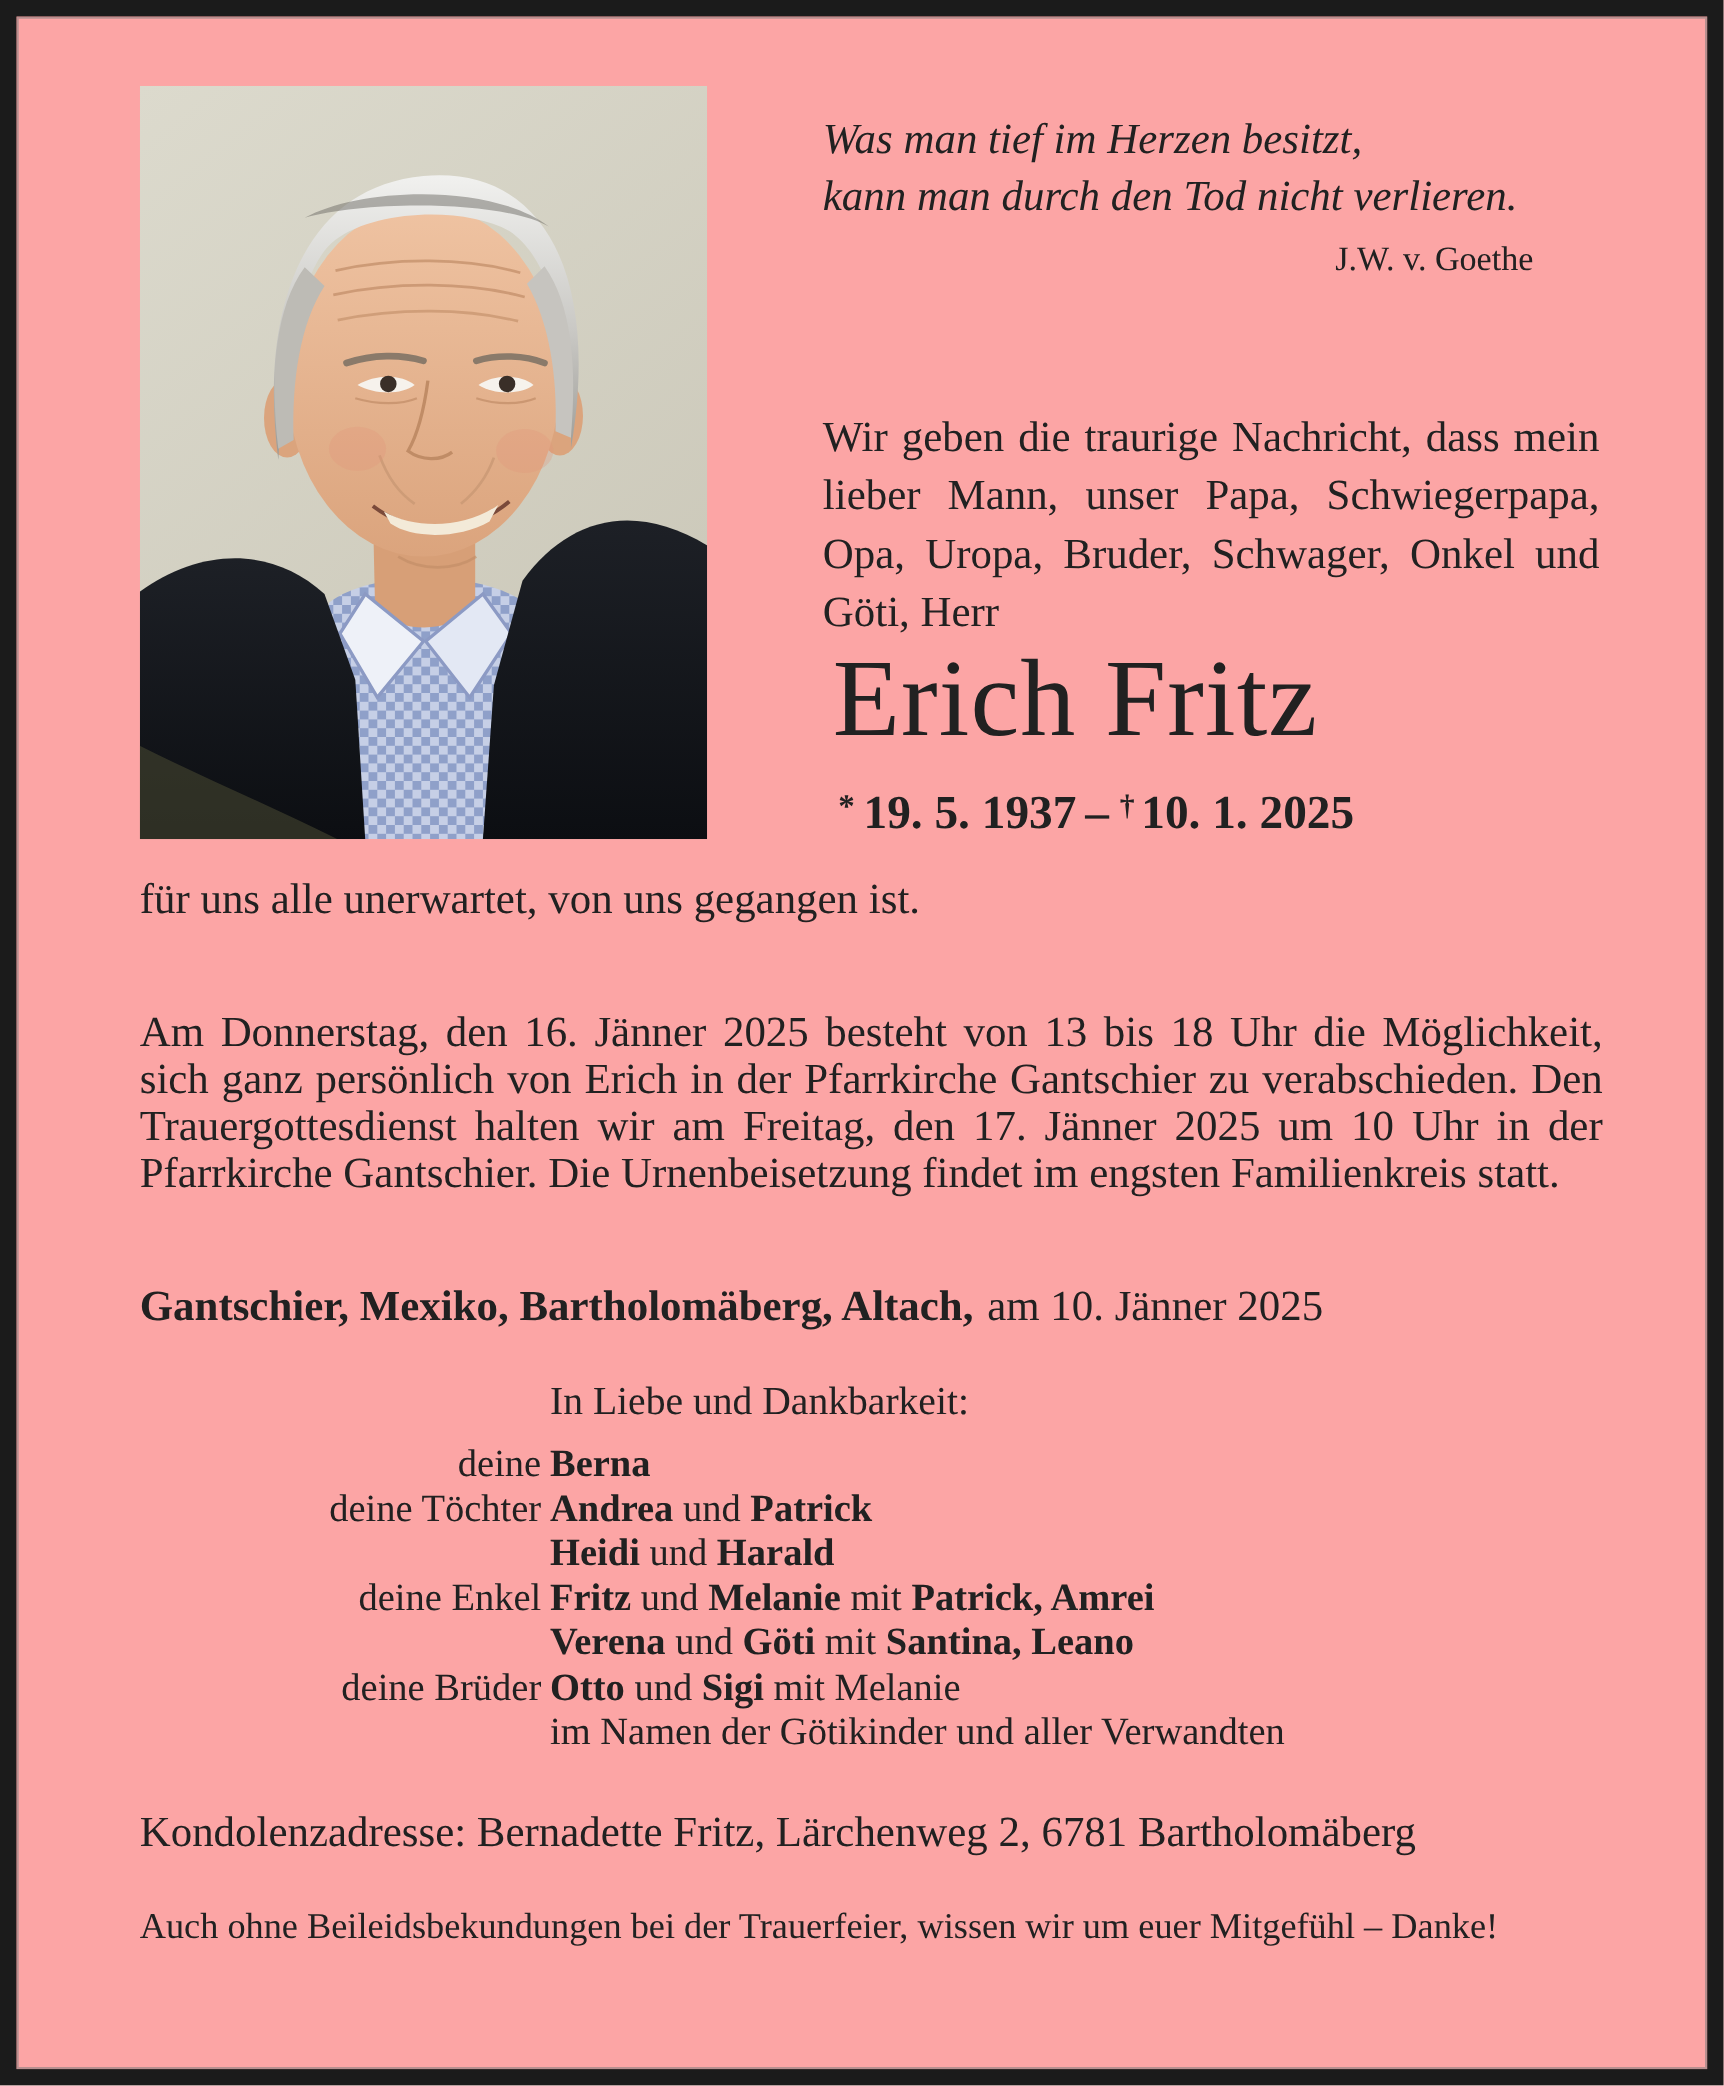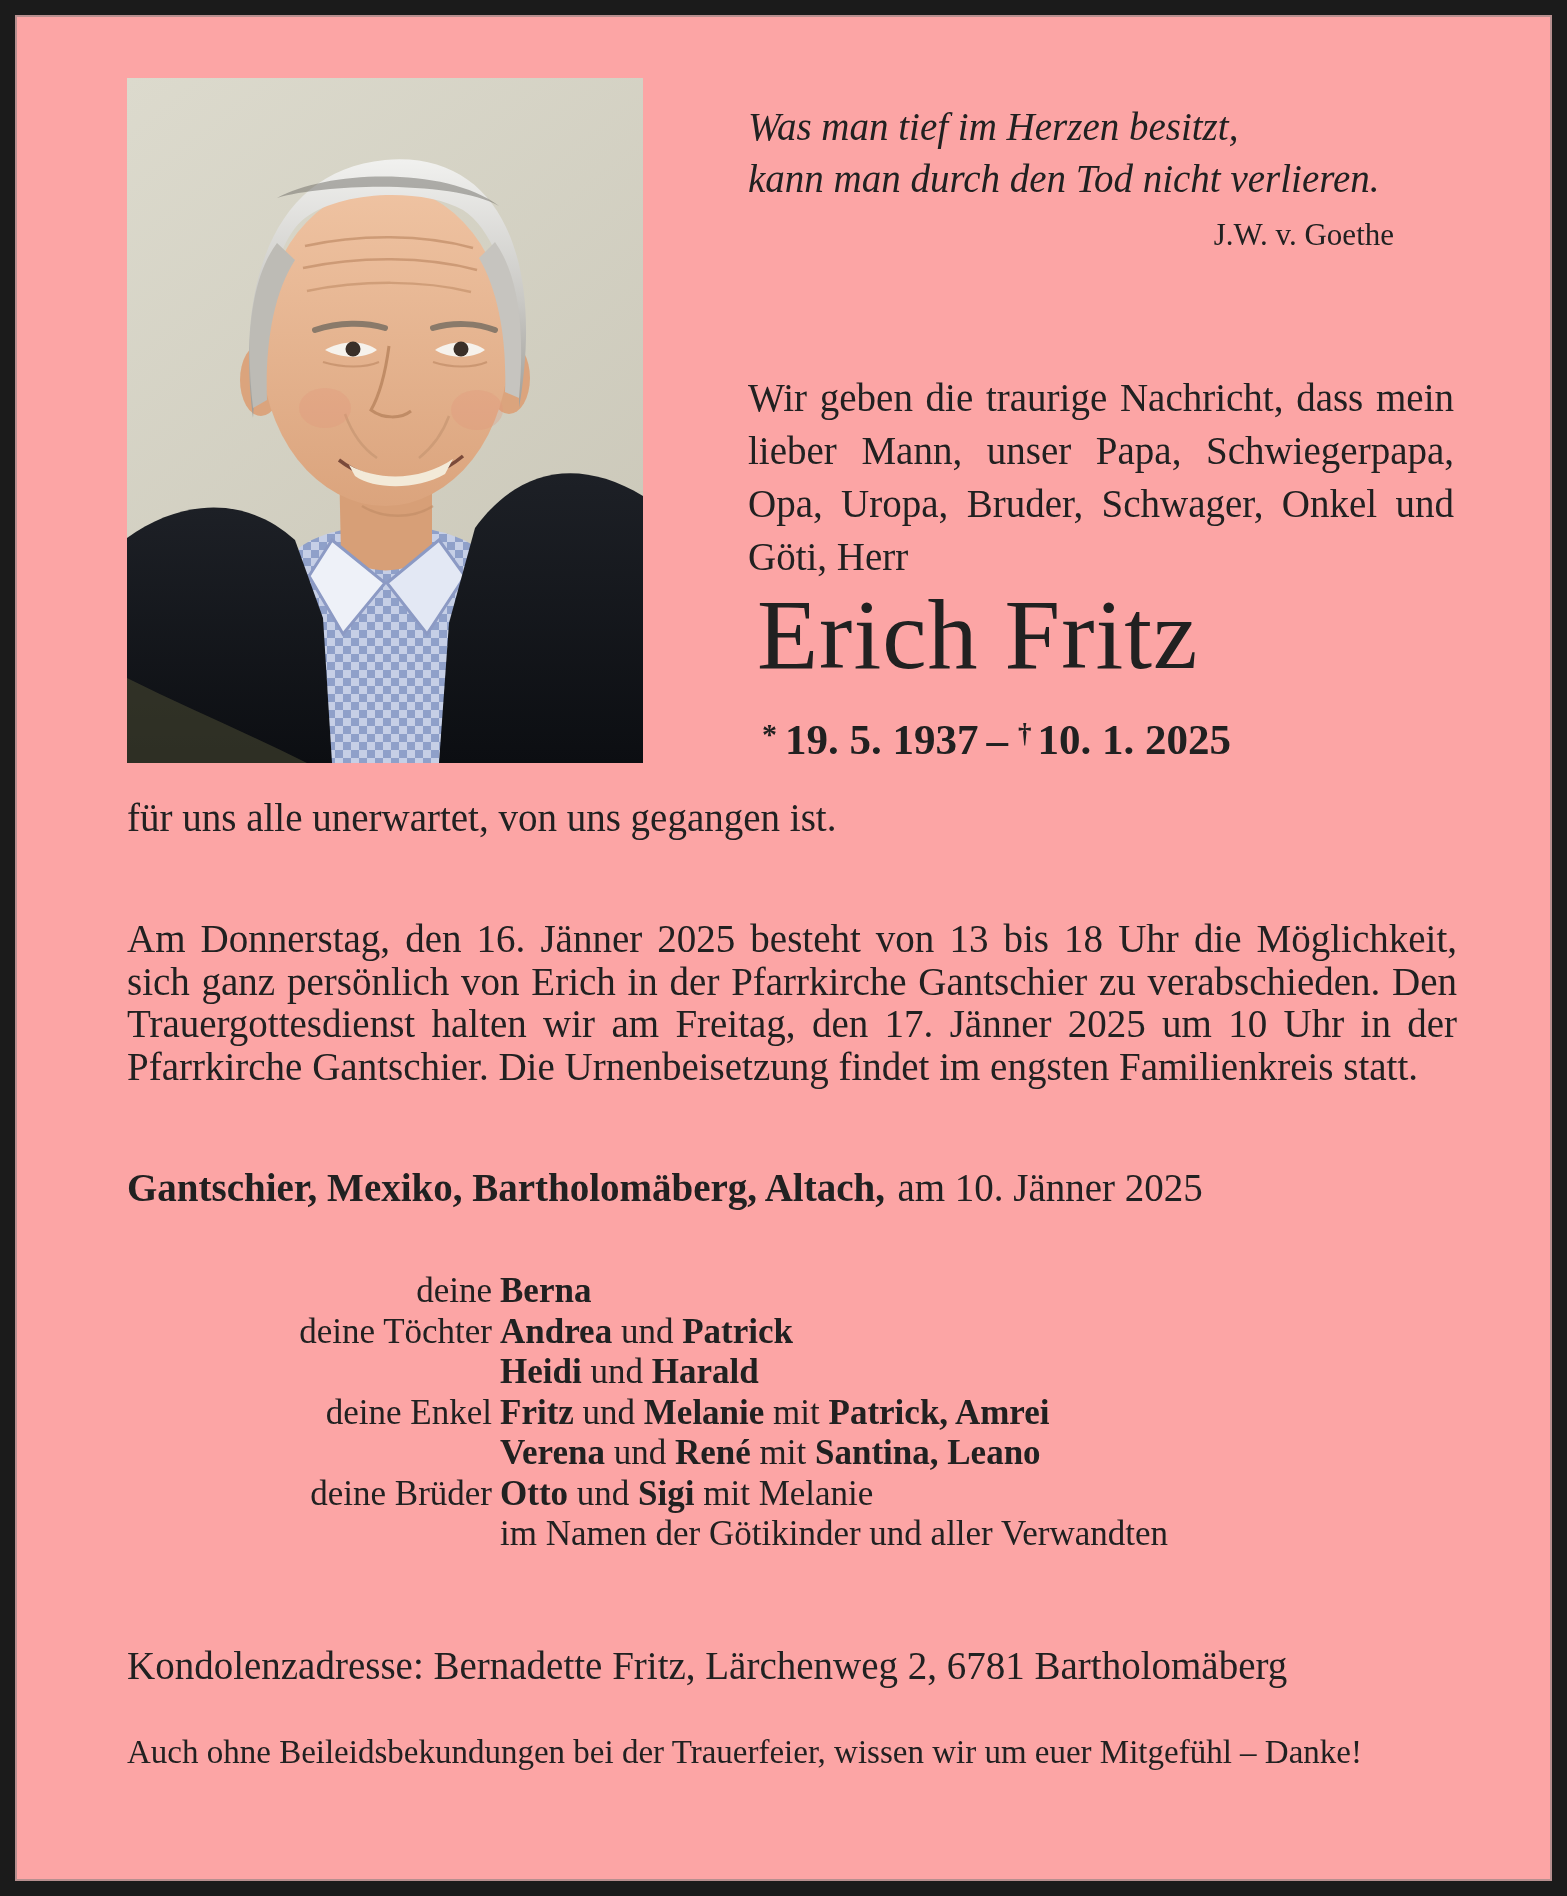--- a/index.html
+++ b/index.html
@@ -184,40 +184,41 @@
     <span class="birth-sym">*</span><span>19. 5. 1937</span><span class="dates-dash">–</span><span class="death-sym">†</span><span>10. 1. 2025</span>
   </div>
 
   <p class="after-name">für uns alle unerwartet, von uns gegangen ist.</p>
 
   <p class="announcement">Am Donnerstag, den 16. Jänner 2025 besteht von 13 bis 18 Uhr die Möglichkeit, sich ganz persönlich von Erich in der Pfarrkirche Gantschier zu verabschieden. Den Trauergottesdienst halten wir am Freitag, den 17. Jänner 2025 um 10 Uhr in der Pfarrkirche Gantschier. Die Urnenbeisetzung findet im engsten Familienkreis statt.</p>
 
   <p class="places"><span class="places-bold">Gantschier, Mexiko, Bartholomäberg, Altach,</span><span class="places-date">am 10. Jänner 2025</span></p>
 
   <div class="family">
+    <div class="fam-heading">In Liebe und Dankbarkeit:</div>
     <div class="fam-rows">
         <div class="fam-row">
           <span class="fam-label">deine</span>
           <span class="fam-names"><b>Berna</b></span>
         </div>
         <div class="fam-row">
           <span class="fam-label">deine Töchter</span>
           <span class="fam-names"><b>Andrea</b><span> und </span><b>Patrick</b></span>
         </div>
         <div class="fam-row">
           <span class="fam-label"></span>
           <span class="fam-names"><b>Heidi</b><span> und </span><b>Harald</b></span>
         </div>
         <div class="fam-row">
           <span class="fam-label">deine Enkel</span>
           <span class="fam-names"><b>Fritz</b><span> und </span><b>Melanie</b><span> mit </span><b>Patrick, Amrei</b></span>
         </div>
         <div class="fam-row">
           <span class="fam-label"></span>
-          <span class="fam-names"><b>Verena</b><span> und </span><b>René</b><span> mit </span><b>Santina, Leano</b></span>
+          <span class="fam-names"><b>Verena</b><span> und </span><b>Göti</b><span> mit </span><b>Santina, Leano</b></span>
         </div>
         <div class="fam-row">
           <span class="fam-label">deine Brüder</span>
           <span class="fam-names"><b>Otto</b><span> und </span><b>Sigi</b><span> mit Melanie</span></span>
         </div>
         <div class="fam-row">
           <span class="fam-label"></span>
           <span class="fam-names"><span>im Namen der Götikinder und aller Verwandten</span></span>
         </div>
       </div>

